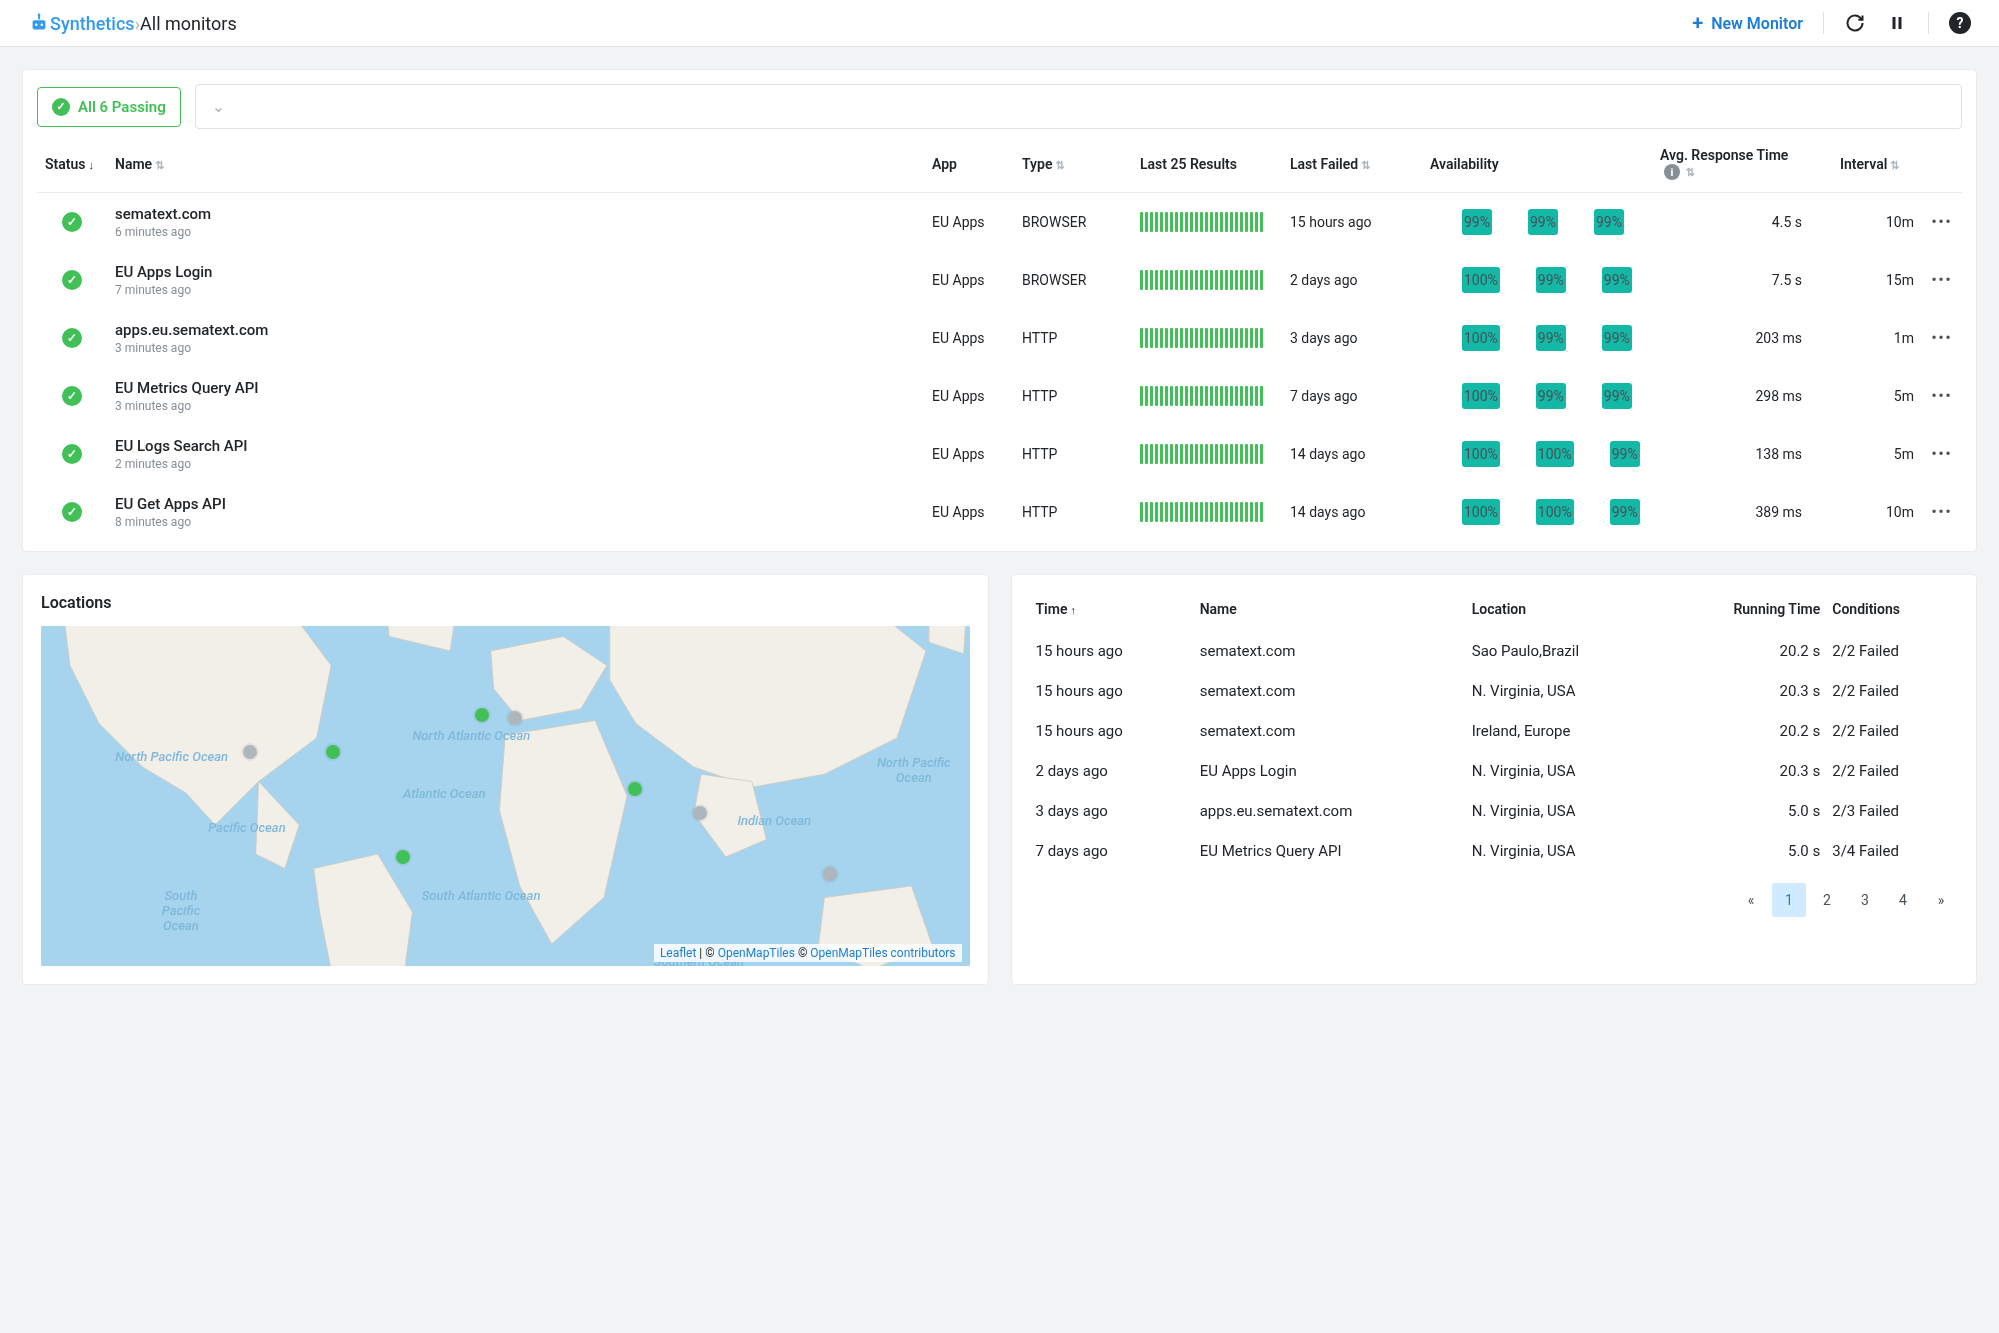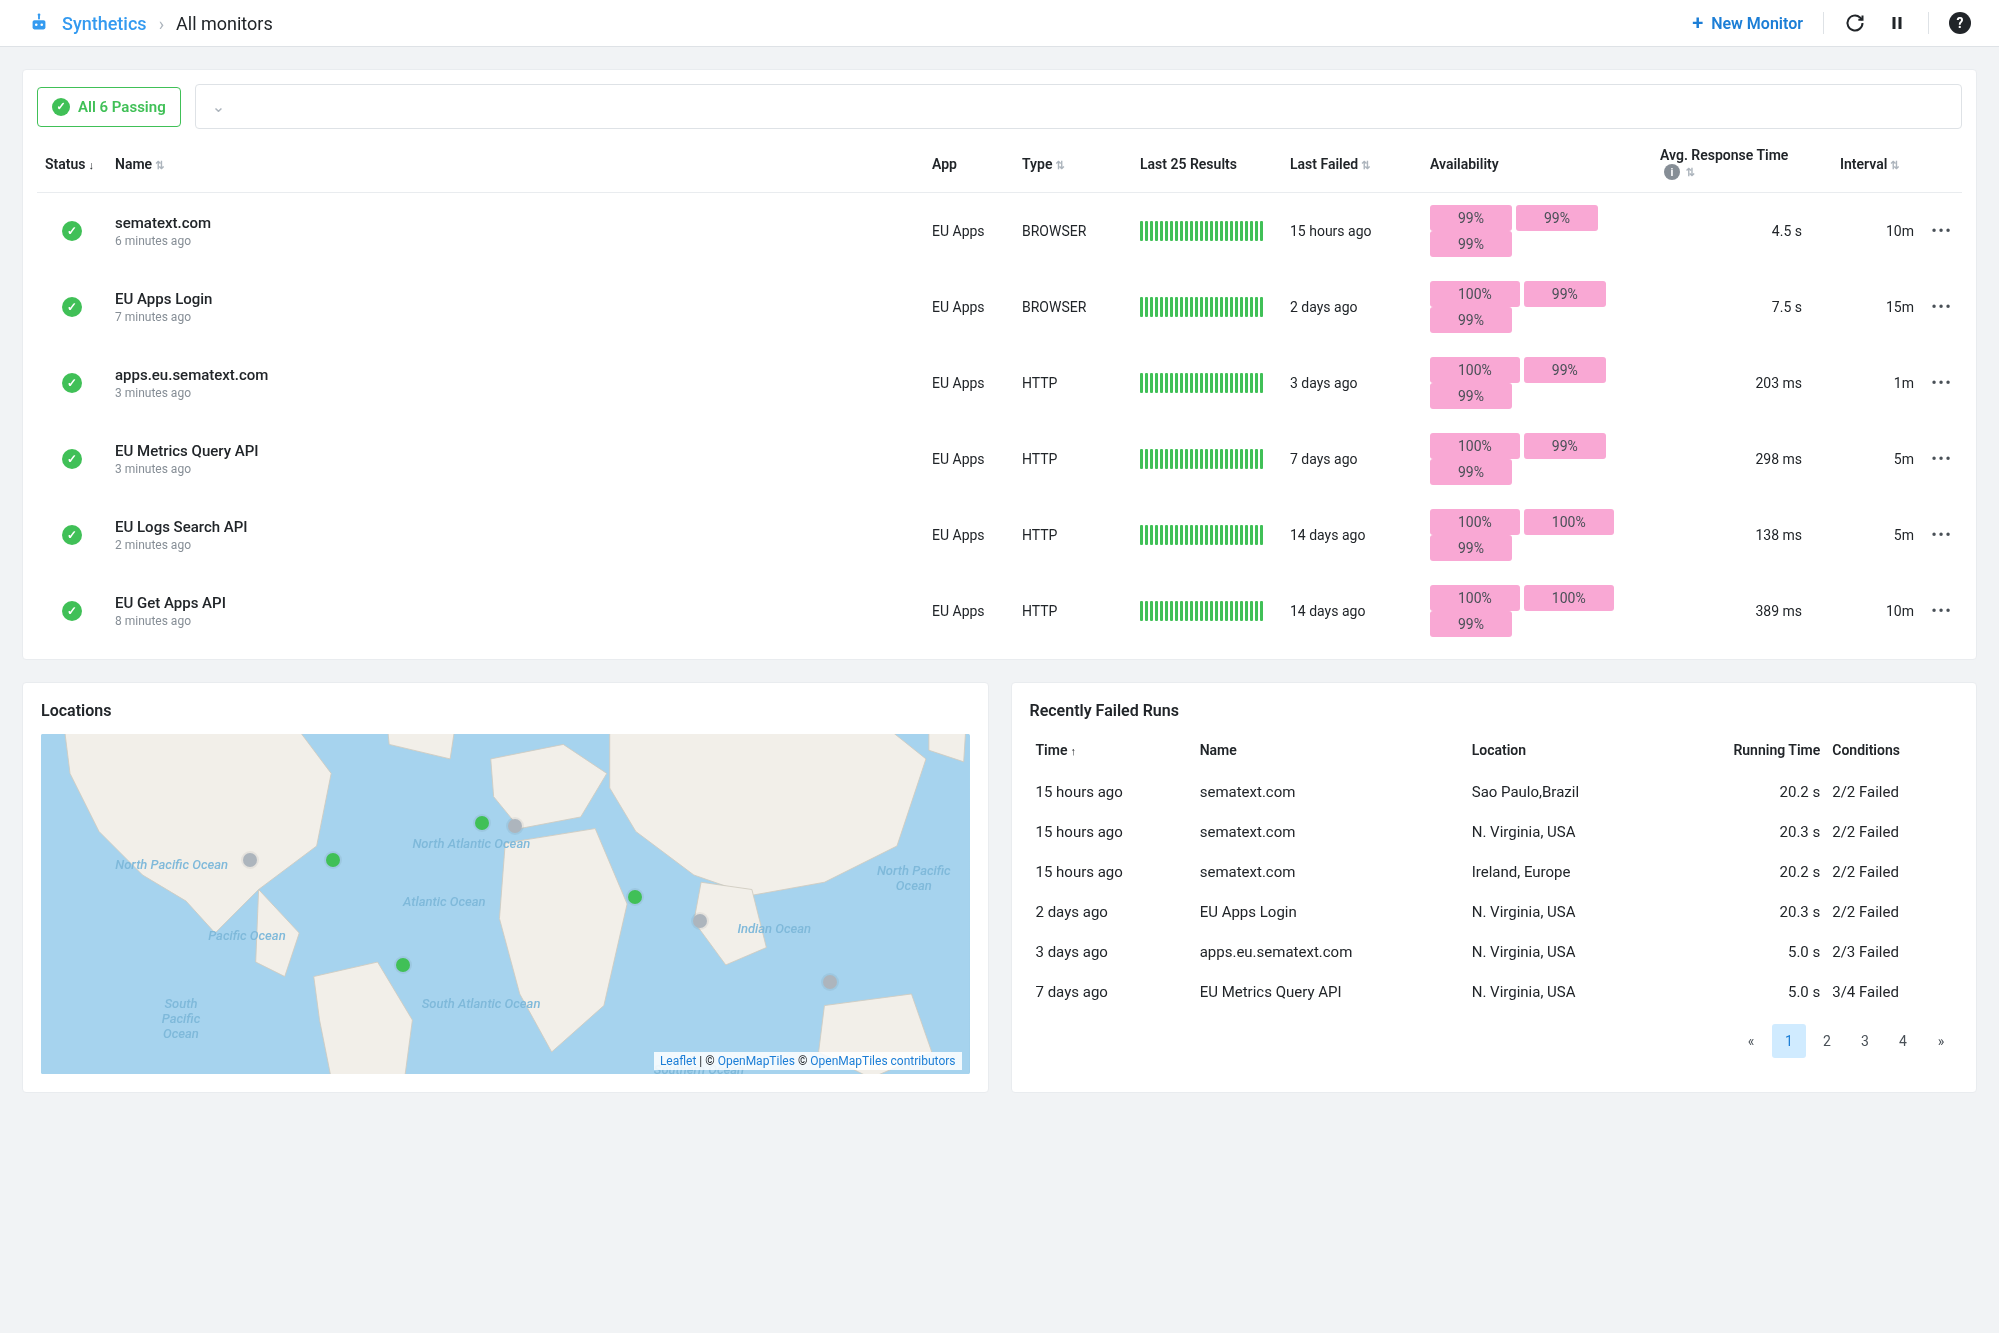--- a/index.html
+++ b/index.html
@@ -1,20 +1,20 @@
 <!DOCTYPE html>
 <html><head>
 <meta charset="utf-8">
 <style>
 * { margin: 0; padding: 0; box-sizing: border-box; font-family: -apple-system, BlinkMacSystemFont, "Segoe UI", Roboto, Helvetica, Arial, sans-serif; }
 body { background: #f1f3f5; font-size: 14px; color: #212529; }
 
 
 .topbar { background: #fff; padding: 12px 28px; display: flex; align-items: center; justify-content: space-between; border-bottom: 1px solid #dee2e6; }
-.crumbs { display: flex; align-items: center; gap: 12px; font-size: 18px; }
+.crumbs { display: flex; align-items: center; gap: 0; font-size: 18px; }
 .robot-icon { width: 22px; height: 22px; color: #339af0; display: flex; align-items:center; justify-content:center;}
 .crumb-link { color: #339af0; font-weight: 500; }
 .crumb-sep { color: #adb5bd; }
 .crumb-current { color: #212529; font-weight: 400; }
 .top-actions { display: flex; align-items: center; gap: 20px; }
 .new-monitor { color: #1c7ed6; font-weight: 600; display: flex; align-items:center; gap:8px; cursor:pointer; font-size:16px; }
 .plus-icon { font-size: 20px; line-height: 1; }
 .vdiv { width:1px; height:22px; background:#dee2e6; }
 .icon-btn { width:22px; height:22px; display:flex; align-items:center; justify-content:center; color:#212529; cursor:pointer;}
 .icon-btn.help { background:#212529; color:#fff; border-radius:50%; font-weight:bold; font-size:14px; width:22px; height:22px;}
@@ -38,21 +38,21 @@
 .tbl th { text-align:left; font-size:14px; font-weight:600; color:#212529; padding:14px 8px 12px; border-bottom:1px solid #e9ecef; }
 .tbl th .sort-ind { color:#adb5bd; font-size:11px; margin-left:3px; }
 .tbl th .sort-ind.active { color:#212529; }
 .tbl td { padding:12px 8px; vertical-align:middle; }
 .status-cell { width:70px; text-align:center; }
 .check-circle { width:20px; height:20px; background:#40c057; border-radius:50%; display:inline-flex; align-items:center; justify-content:center; color:#fff; font-size:12px; font-weight:bold;}
 .monitor-name { font-weight:500; color:#212529; font-size:15px; }
 .monitor-ago { font-size:12px; color:#868e96; margin-top:2px; }
 .bars { display:flex; gap:2px; }
 .bar { width:3px; height:20px; background:#40c057; border-radius:1px; }
-.avail-pill { background:#f9a8d4; color:#495057; border-radius:3px; padding:5px 28px; font-size:14px; display:inline-block; margin-right:4px;}
+.avail-pill { background:#14b8a6; color:#495057; border-radius:3px; padding:5px 2px; font-size:14px; display:inline-block; margin-right:4px;margin-left:32px;}
 .right { text-align:right; }
 .dots-btn { font-weight:bold; letter-spacing:2px; color:#495057; cursor:pointer;}
 .info-circ { width:16px; height:16px; background:#868e96; color:#fff; border-radius:50%; display:inline-flex; align-items:center; justify-content:center; font-size:11px; font-weight:bold; margin-left:4px; vertical-align:middle;}
 .col-app { width:90px; }
 .col-type { width:118px; }
 .col-results { width:150px; }
 .col-failed { width:140px; }
 .col-avail { width:230px; }
 .col-resp { width:180px; text-align:right; padding-right:30px !important;}
 .col-int { width:90px; text-align:right;}
@@ -466,21 +466,20 @@
         <span class="dot green" style="left:39%;   top:68%;"></span>
         <span class="dot gray" style="left:85%;   top:73%;"></span>
         
         <div class="map-attrib">
           <a>Leaflet</a><span> | © </span><a>OpenMapTiles</a><span> © </span><a>OpenMapTiles contributors</a>
         </div>
       </div>
     </div>
 
     <div class="panel failed">
-      <h3>Recently Failed Runs</h3>
       <table class="ftbl">
         <thead>
           <tr>
             <th><span>Time</span><span class="sort-ind">↑</span></th>
             <th>Name</th>
             <th>Location</th>
             <th class="rt">Running Time</th>
             <th>Conditions</th>
           </tr>
         </thead>

